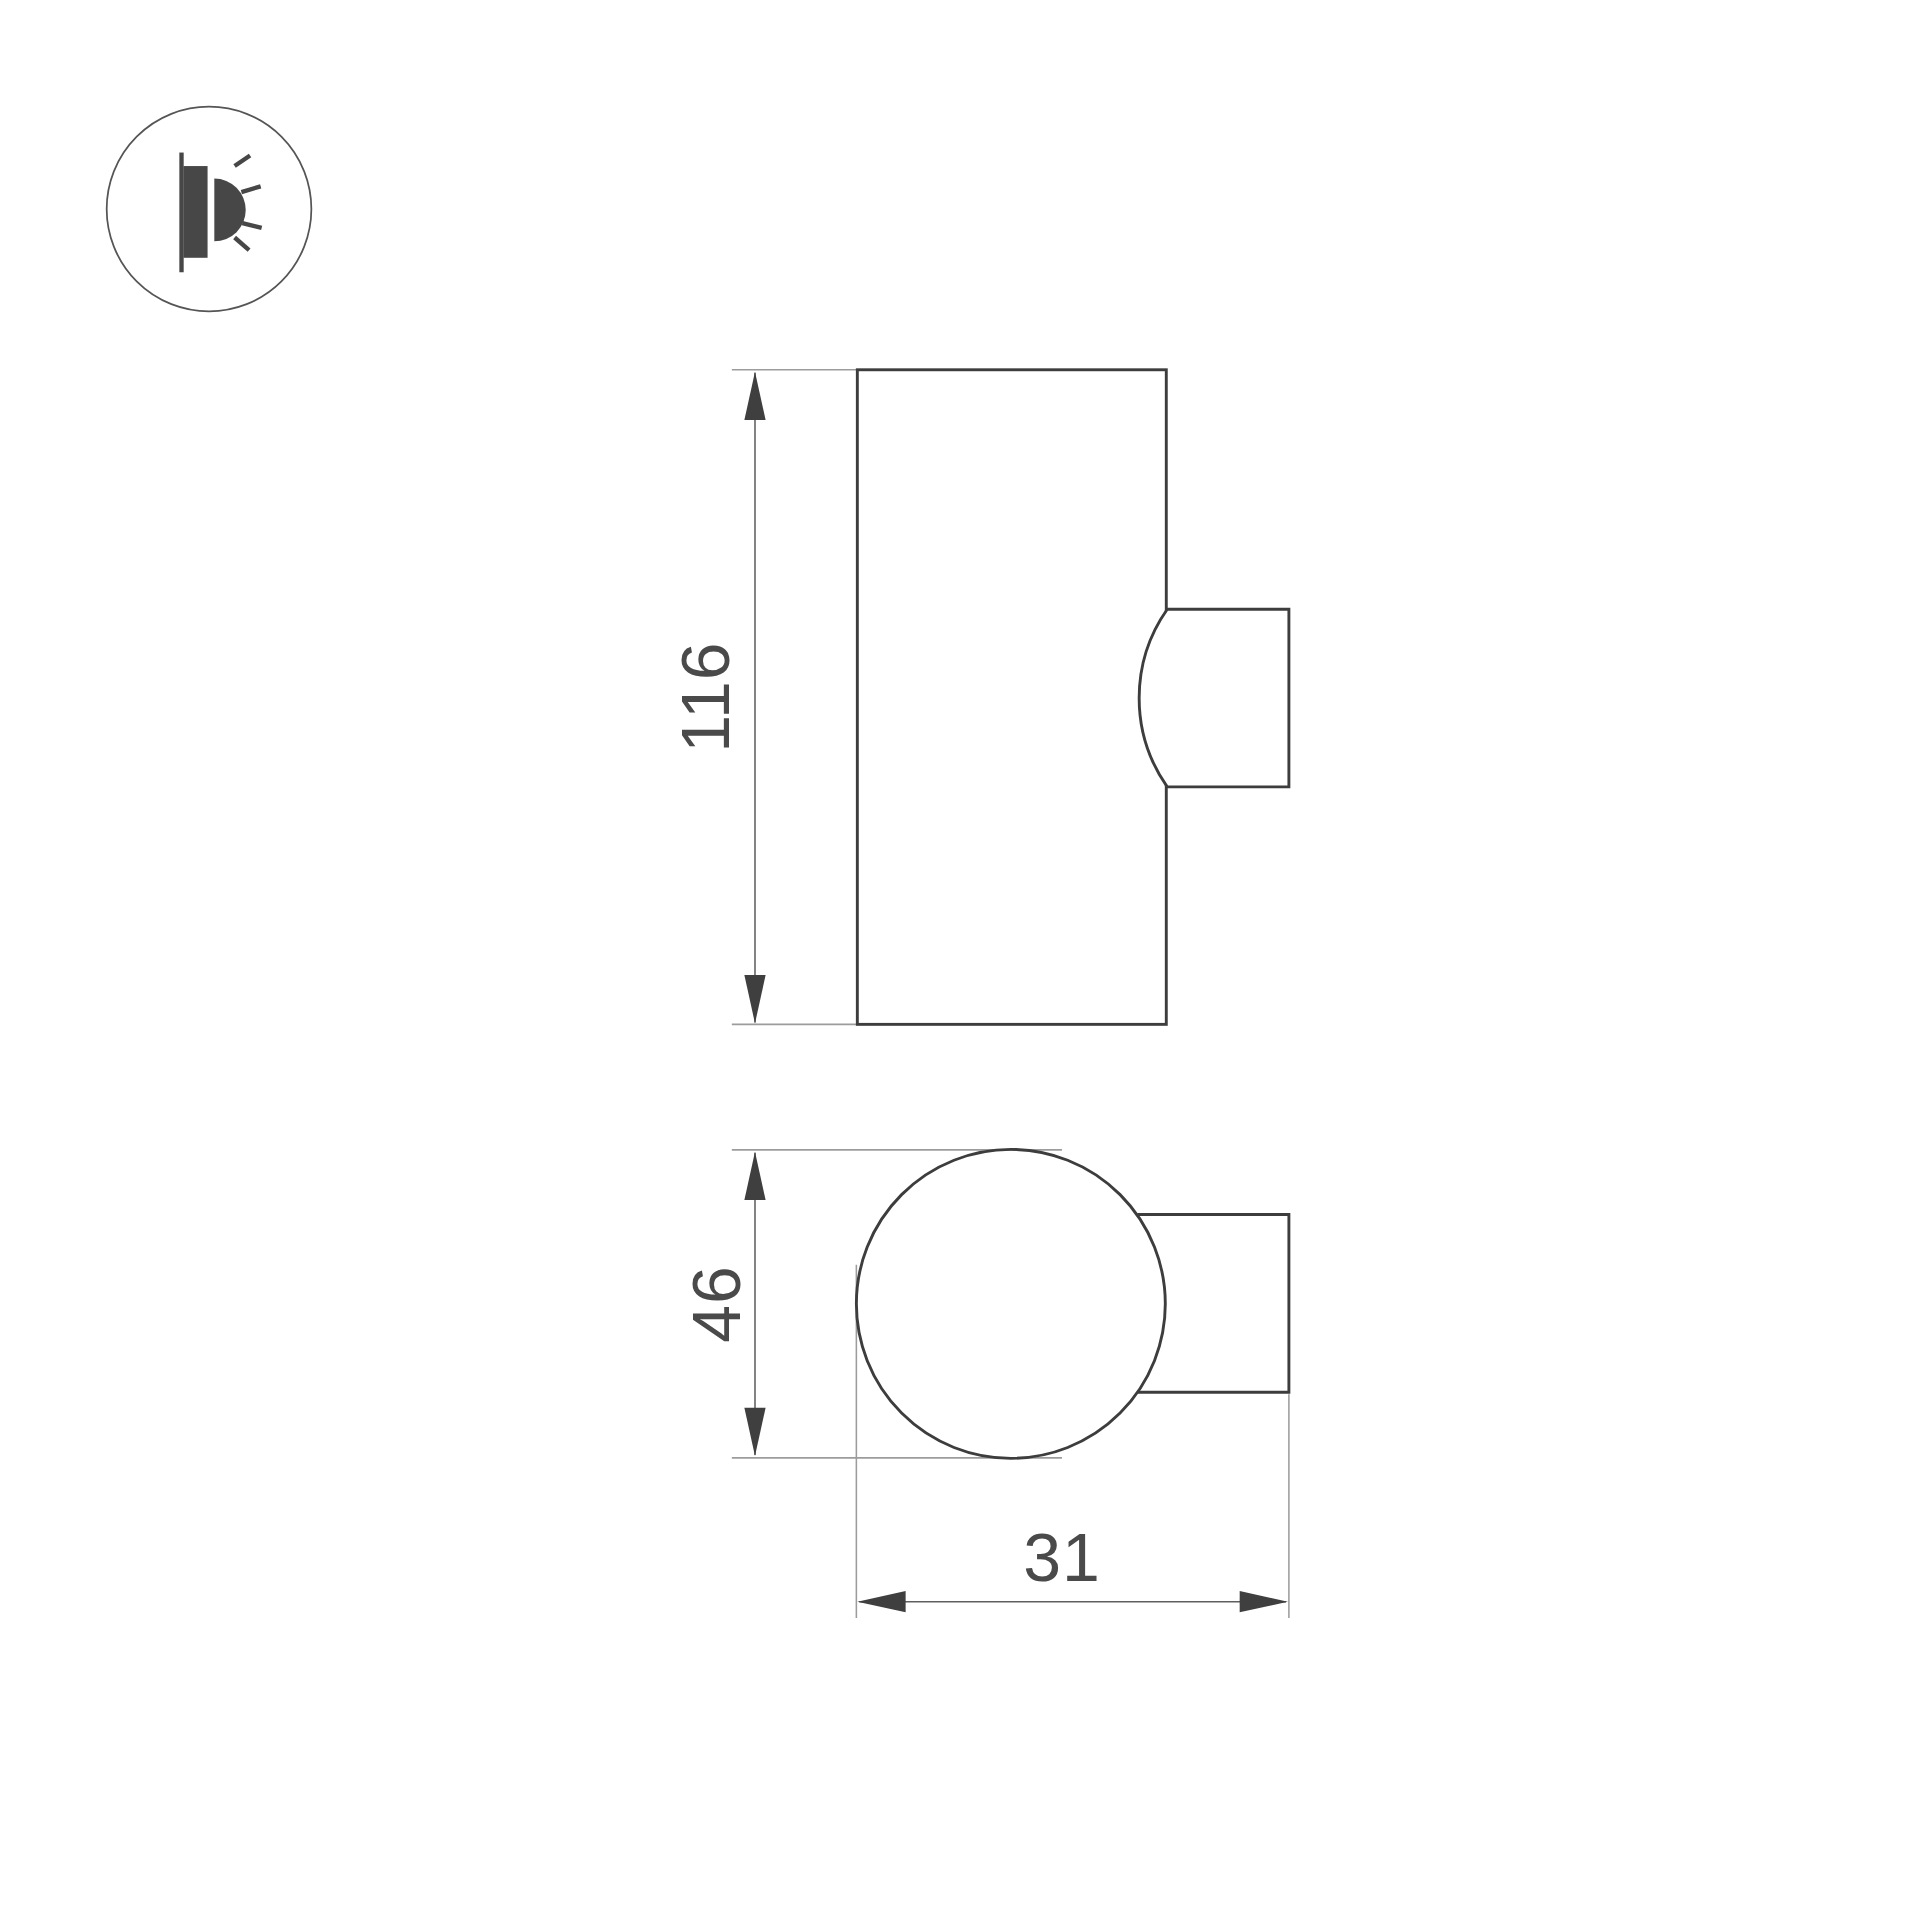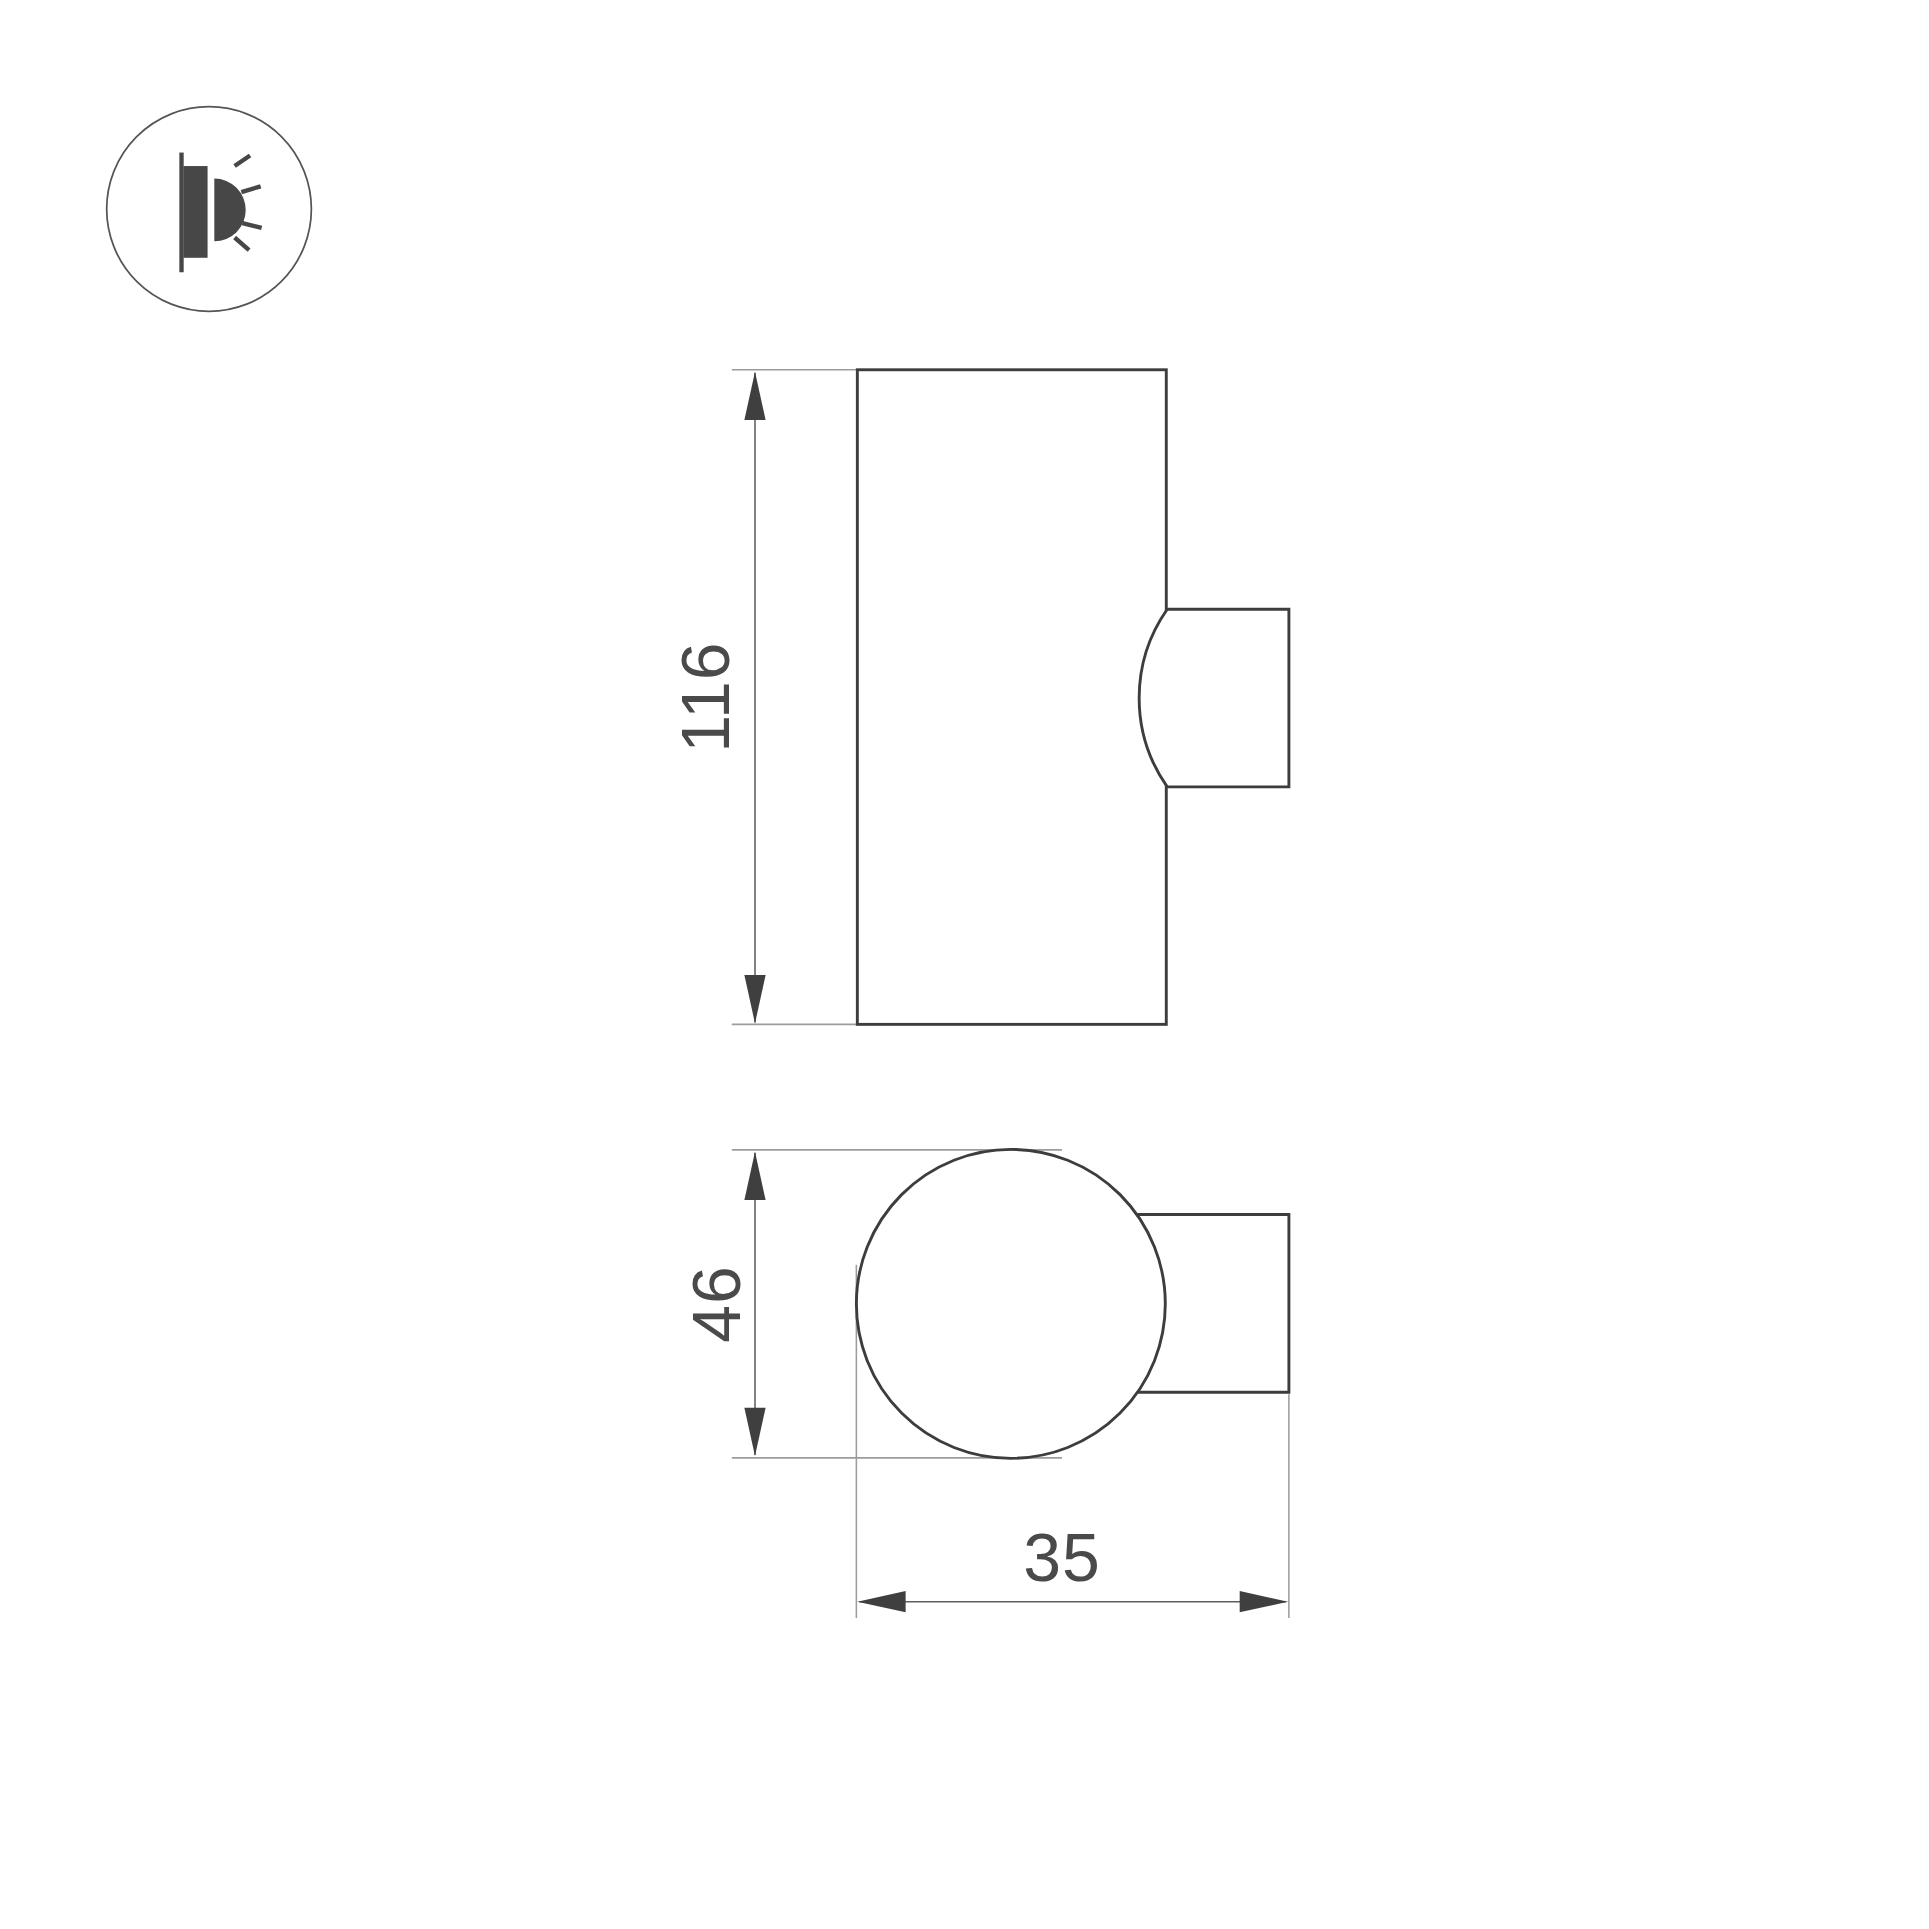--- a/index.html
+++ b/index.html
@@ -87,14 +87,14 @@
   <g stroke-width="3" fill="none" stroke="#3d3d3d">
     <path d="M 1178,1258 L 1335,1258 L 1335,1442 L 1178,1442"></path>
     <circle cx="1047" cy="1350.5" r="160"></circle>
   </g>
 </svg>
 
 <div class="dim-label rot" style="left:599px; top:663px;">116</div>
 
 <div class="dim-label rot" style="left:610px; top:1270px;">46</div>
 
-<div class="dim-label" style="left:956px; top:1523px;">35</div>
+<div class="dim-label" style="left:956px; top:1523px;">31</div>
 
 
 </body></html>

